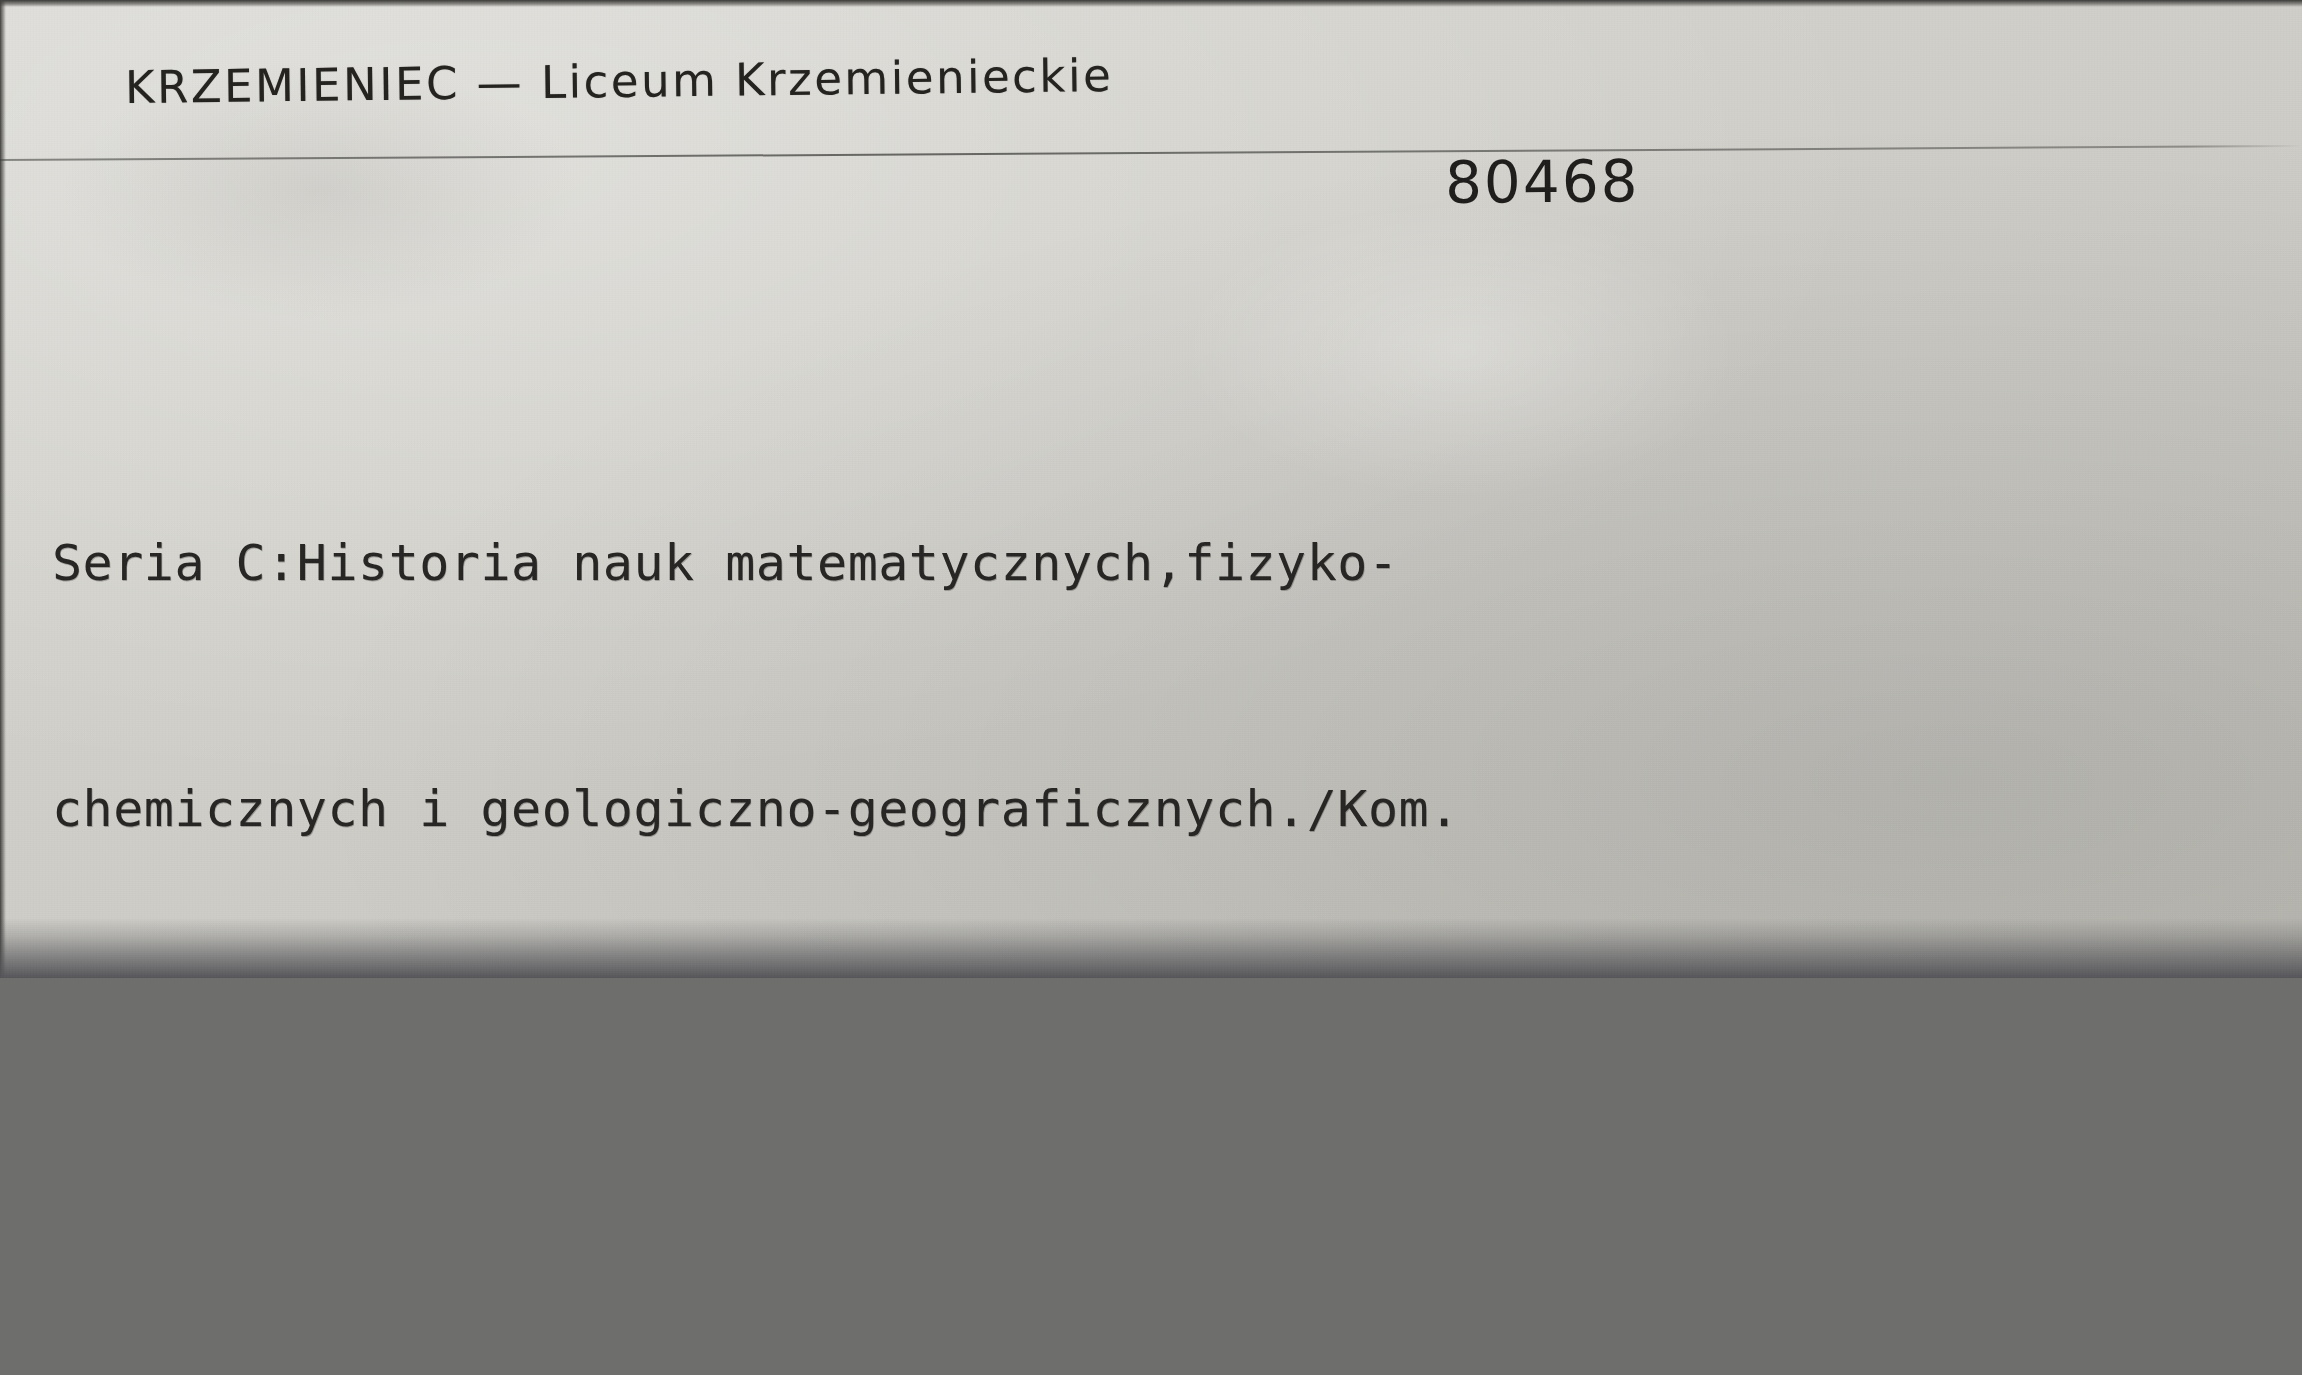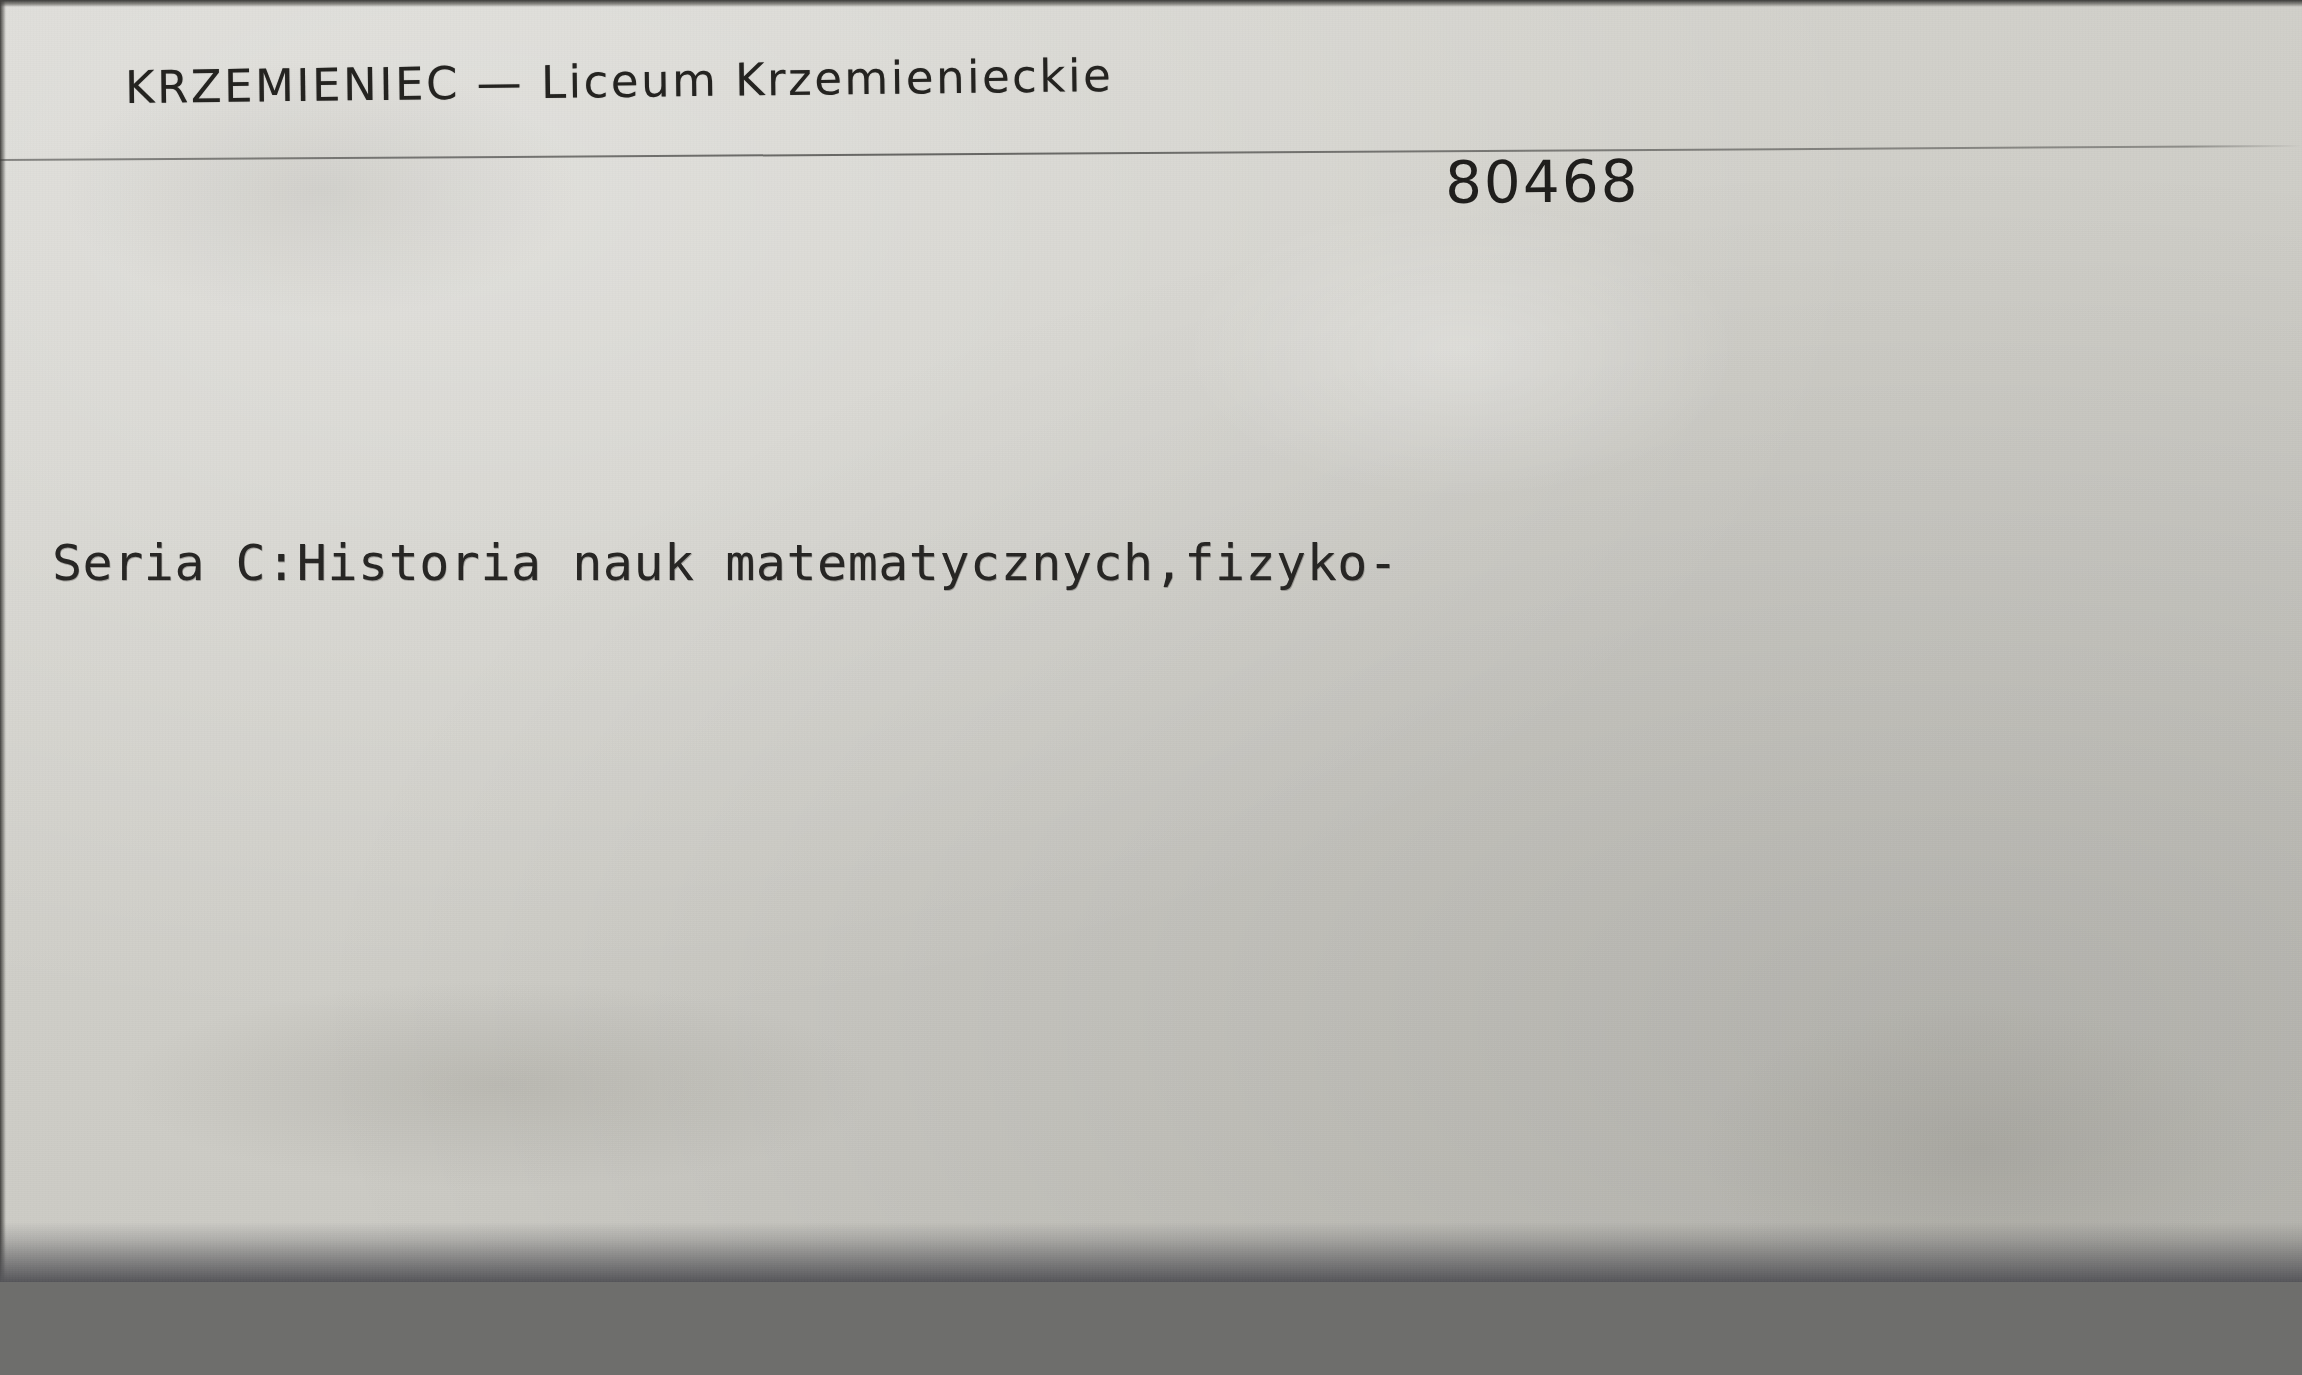--- a/index.html
+++ b/index.html
@@ -12,21 +12,21 @@
     height: 1375px;
     overflow: hidden;
     font-family: "Liberation Sans", sans-serif;
   }
 
   #card {
     position: absolute;
     left: 0;
     top: 0;
     width: 2302px;
-    height: 1282px;
+    height: 978px;
     background:
       radial-gradient(ellipse at 20% 15%, rgba(255,255,255,0.28), rgba(255,255,255,0) 55%),
       radial-gradient(ellipse at 85% 80%, rgba(0,0,0,0.10), rgba(0,0,0,0) 60%),
       linear-gradient(160deg, #d9d8d3 0%, #d2d1cb 35%, #cac9c3 70%, #c2c1ba 100%);
     overflow: hidden;
   }
 
   
   #grain {
     position: absolute;
@@ -157,20 +157,21 @@
   <div class="blotch b4"></div>
 
   <div id="handwriting">KRZEMIENIEC — Liceum Krzemienieckie</div>
 
   <div id="rule"></div>
 
   <div id="accession">80468</div>
 
   <div id="typed">
     <span class="ln">Seria C:Historia nauk matematycznych,fizyko-</span>
+    <span class="ln">chemicznych i geologiczno-geograficznych./Kom.</span>
     
     
     
     
   </div>
 
   <div id="ghost">КПУ I - н юq   ћ ( мфщюв о  алкоущ в   Ж   к  ј кљ ј ј коппмл  .  ј  љ  л  Ј ј. ј  њ Љ ј  ју .</div>
   <div id="ghost2">ОООМ В. в и дод.  ЛЕСОЧНИК   я о  н вли  . . И Л . ПОЛТАВА .  ВУЛ. А Л М  ЅЛУОО</div>
 
   <div id="edge-bottom"></div>

